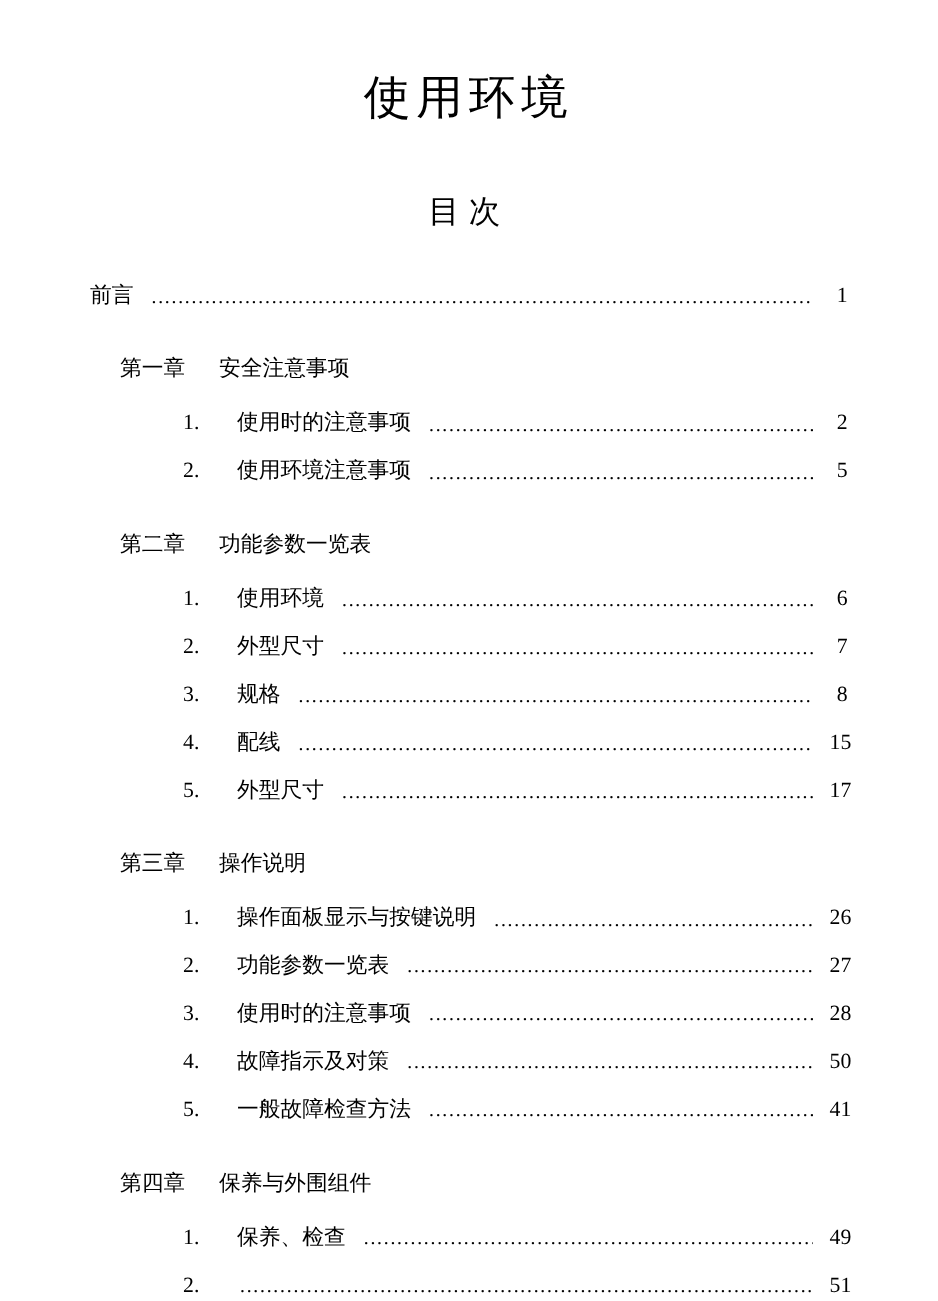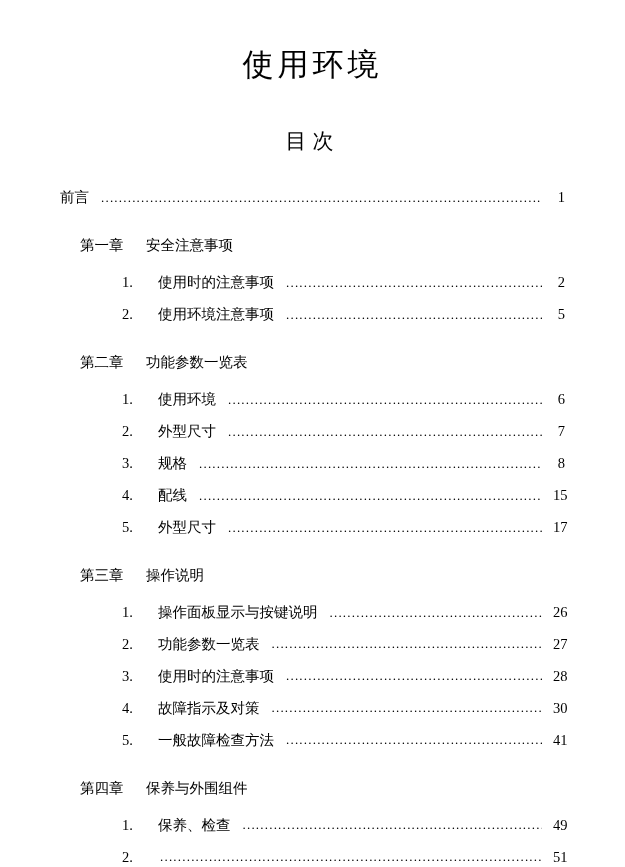--- a/index.html
+++ b/index.html
@@ -200,21 +200,21 @@
     <div class="row section">
       <span class="idx">3.</span>
       <span class="label">使用时的注意事项</span>
       <span class="leader">........................................................................................................................................................</span>
       <span class="page-num">28</span>
     </div>
     <div class="row section">
       <span class="idx">4.</span>
       <span class="label">故障指示及对策</span>
       <span class="leader">........................................................................................................................................................</span>
-      <span class="page-num">30</span>
+      <span class="page-num">50</span>
     </div>
     <div class="row section">
       <span class="idx">5.</span>
       <span class="label">一般故障检查方法</span>
       <span class="leader">........................................................................................................................................................</span>
       <span class="page-num">41</span>
     </div>
 
     <div class="chapter">
       <span class="ch-num">第四章</span>

